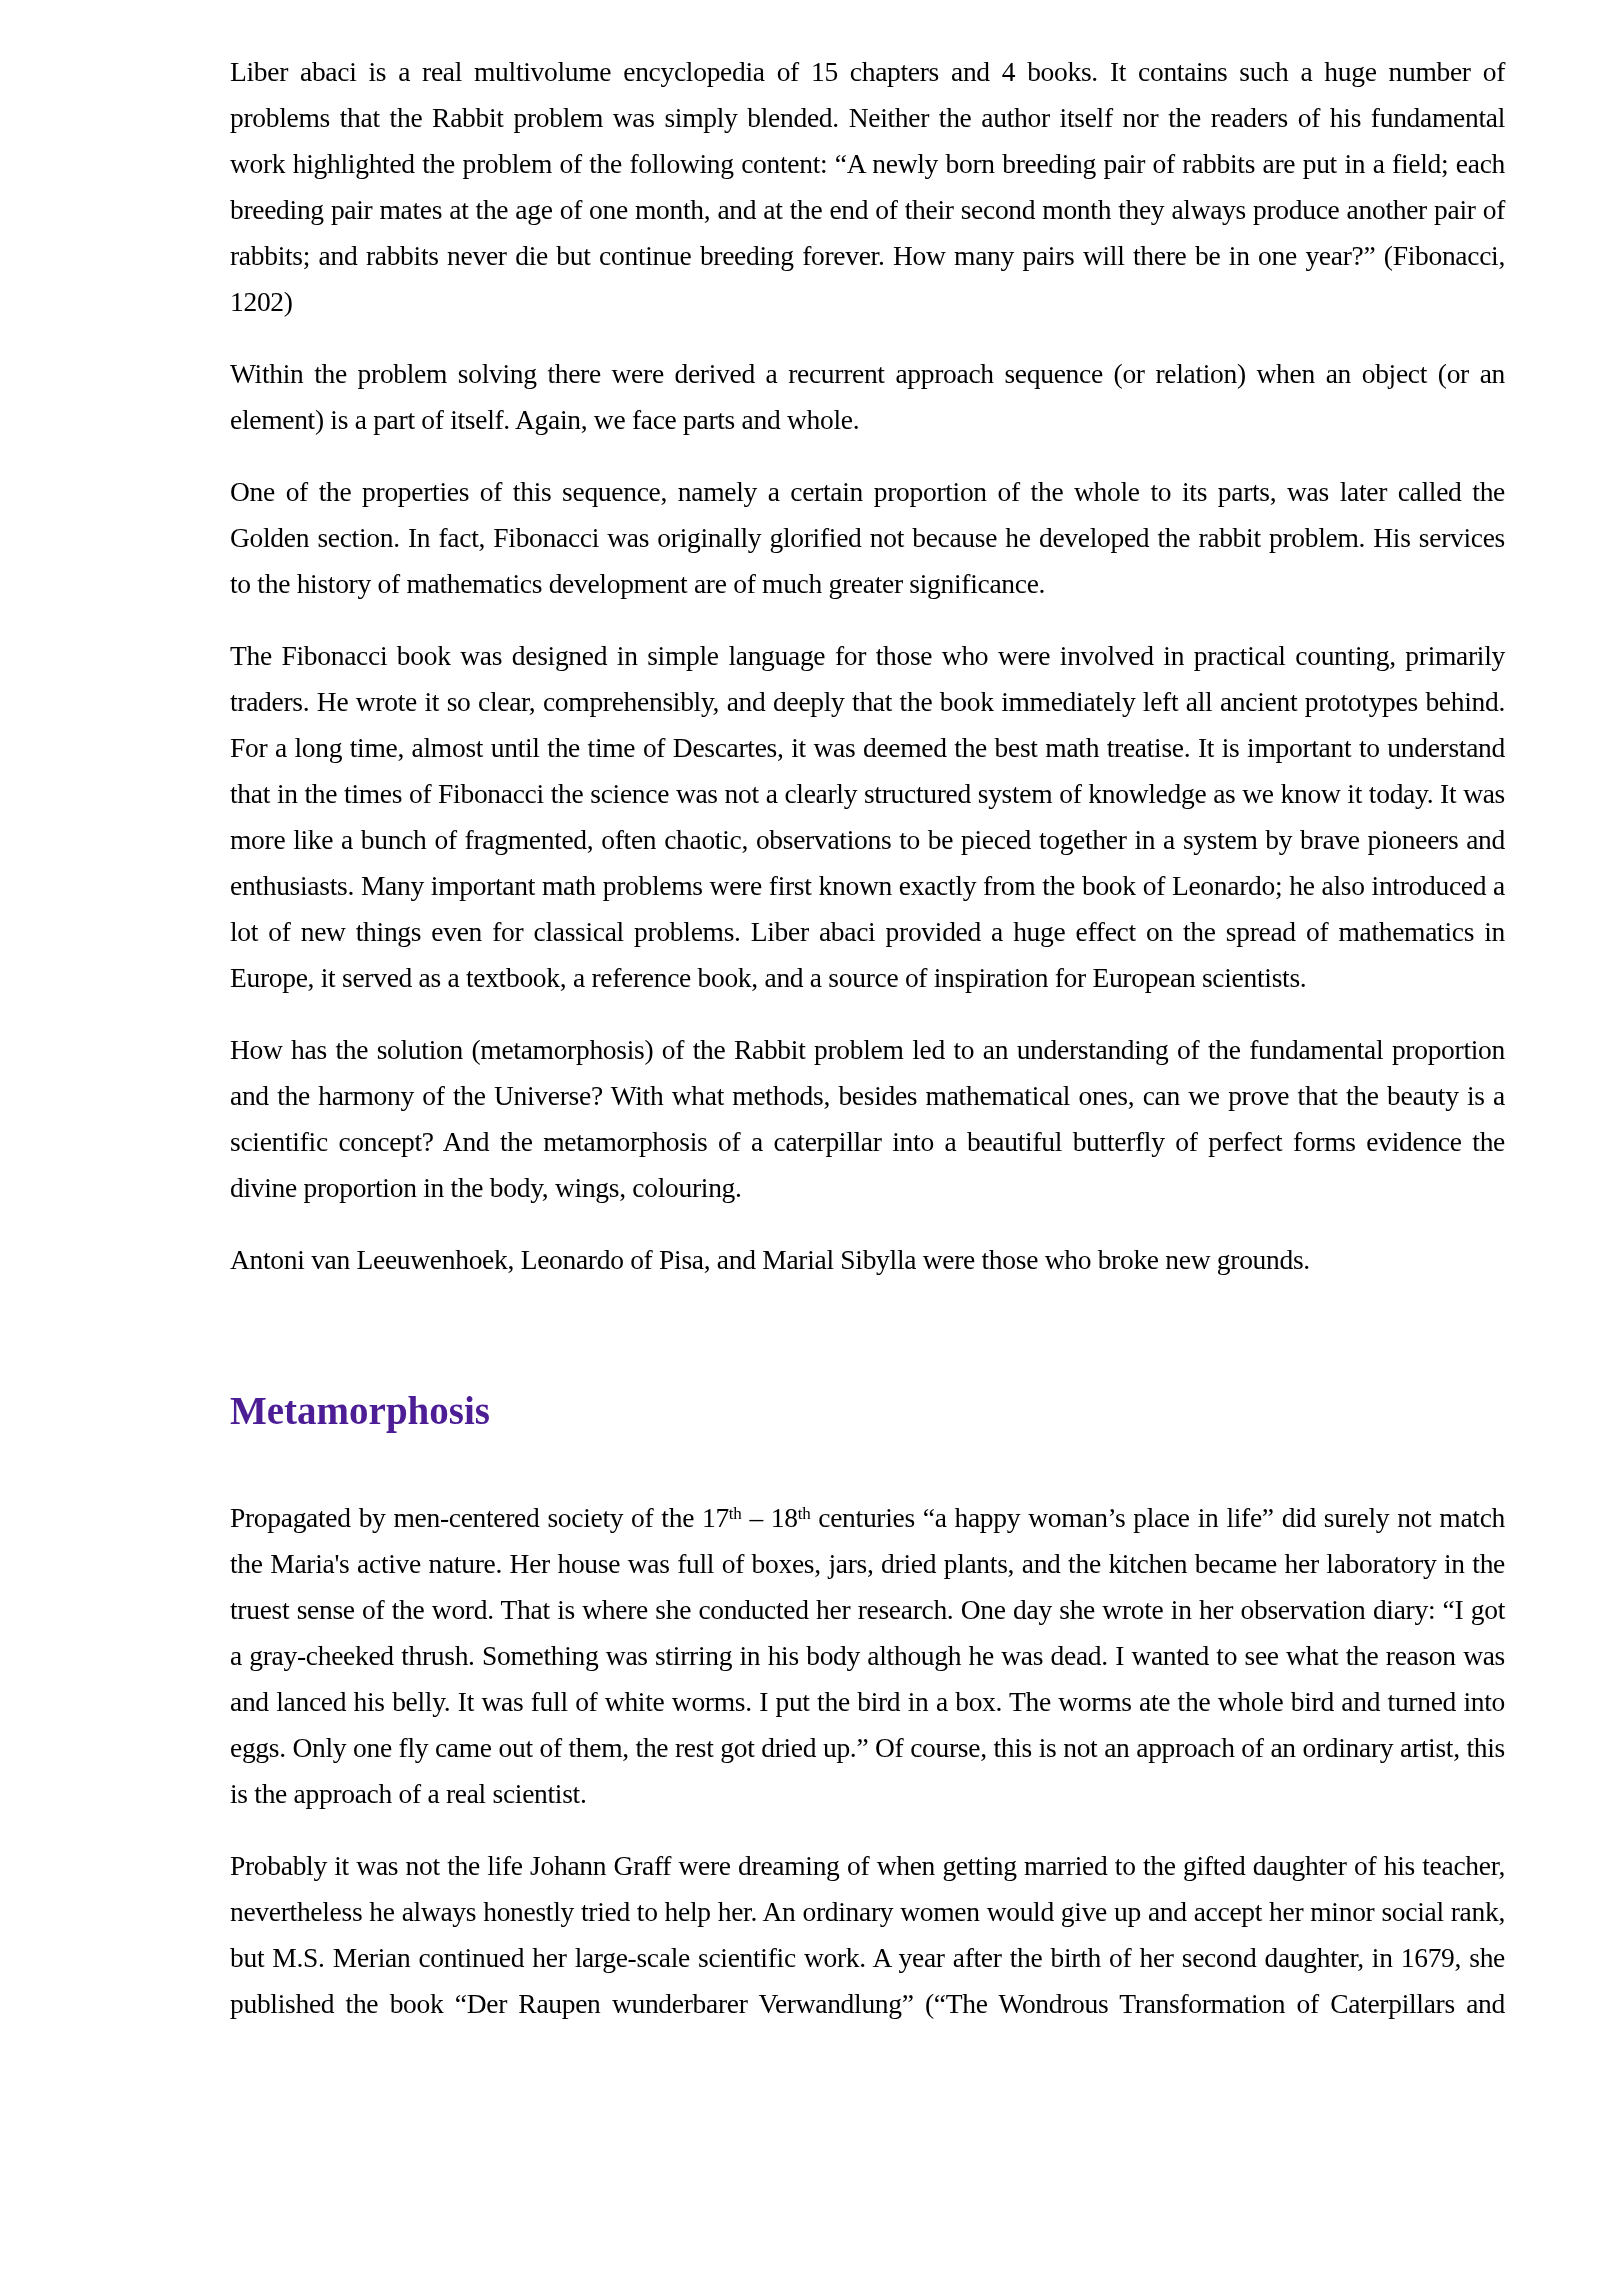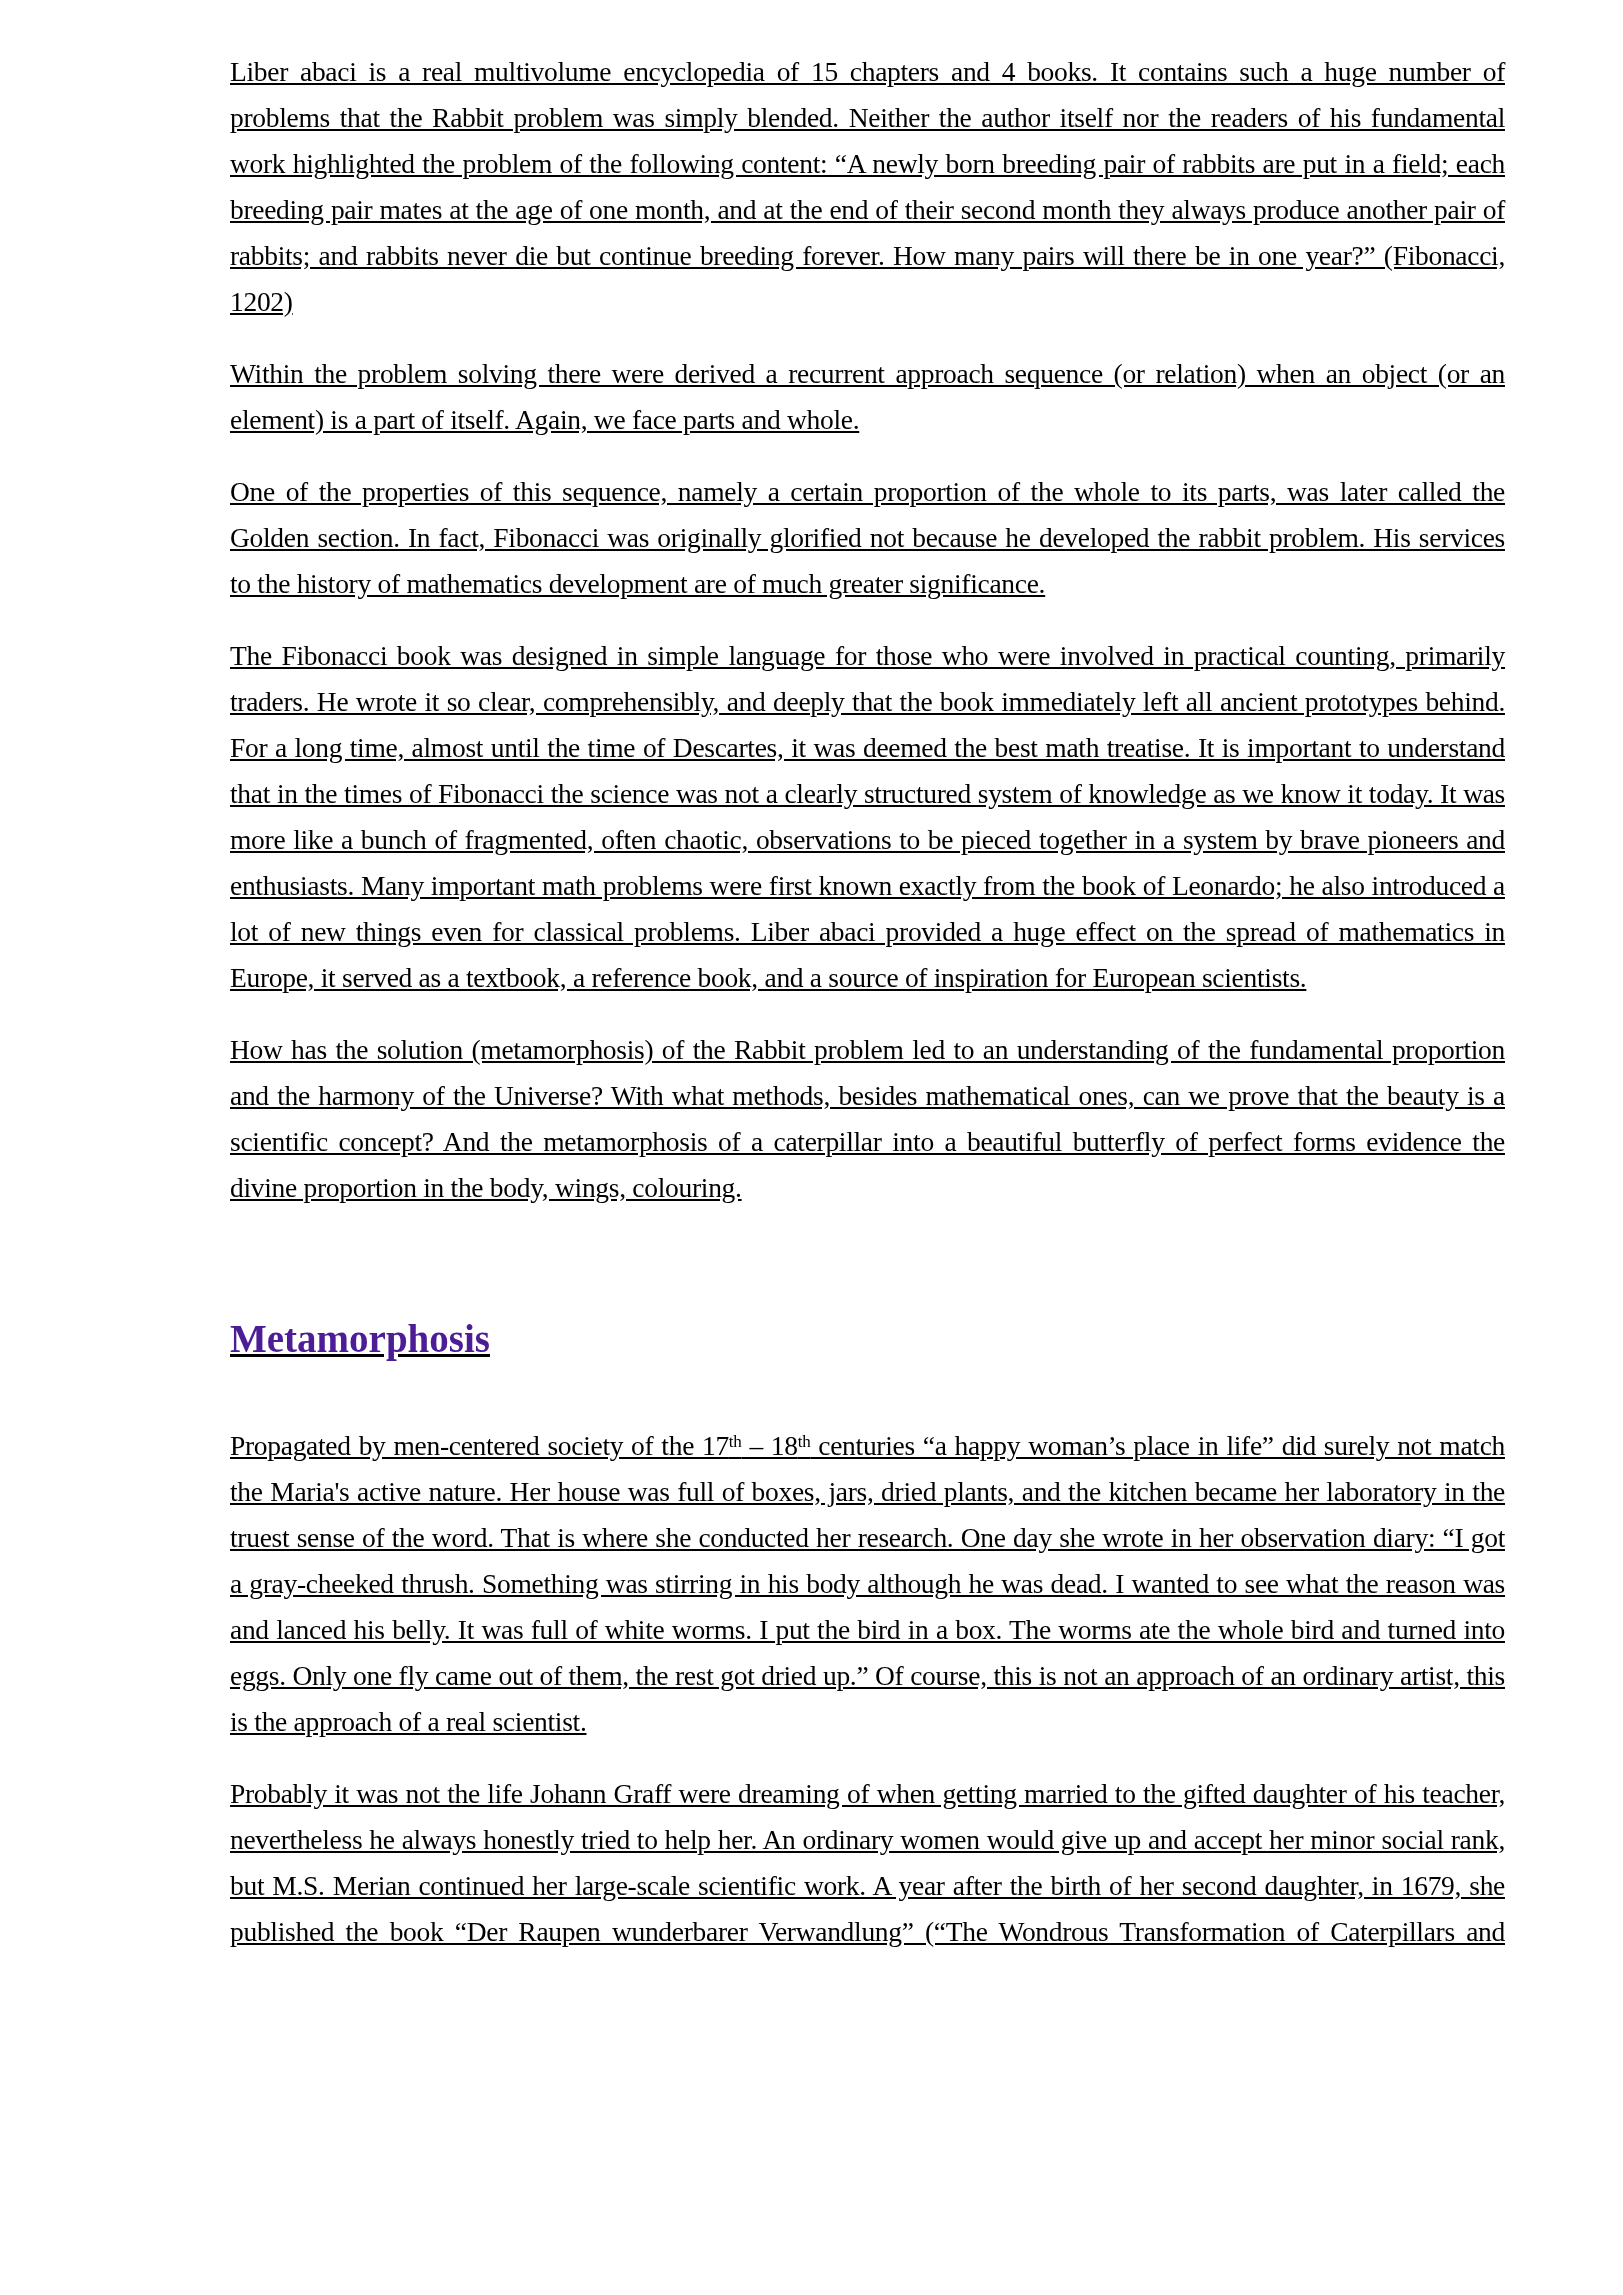--- a/index.html
+++ b/index.html
@@ -42,32 +42,33 @@
     line-height: 0;
     vertical-align: baseline;
     position: relative;
     top: -0.45em;
     margin-top: 40px;
   }
 </style>
 </head>
 <body>
 
-<div class="page" style="background: rgb(255, 255, 255); color: rgb(0, 0, 0); text-decoration: underline;">
+<div class="page" style="background: rgb(255, 255, 255); color: rgb(0, 0, 0);">
 
   <p class="body-para"><span>Liber abaci is a real multivolume encyclopedia of 15 chapters and 4 books. It contains such a huge number of problems that the Rabbit problem was simply blended. Neither the author itself nor the readers of his fundamental work highlighted the problem of the following content: “A newly born breeding pair of rabbits are put in a field; each breeding pair mates at the age of one month, and at the end of their second month they always produce another pair of rabbits; and rabbits never die but continue breeding forever. How many pairs will there be in one year?” (Fibonacci, 1202)</span></p>
 
   <p class="body-para"><span>Within the problem solving there were derived a recurrent approach sequence (or relation) when an object (or an element) is a part of itself. Again, we face parts and whole.</span></p>
 
   <p class="body-para"><span>One of the properties of this sequence, namely a certain proportion of the whole to its parts, was later called the Golden section. In fact, Fibonacci was originally glorified not because he developed the rabbit problem. His services to the history of mathematics development are of much greater significance.</span></p>
 
   <p class="body-para"><span>The Fibonacci book was designed in simple language for those who were involved in practical counting, primarily traders. He wrote it so clear, comprehensibly, and deeply that the book immediately left all ancient prototypes behind. For a long time, almost until the time of Descartes, it was deemed the best math treatise. It is important to understand that in the times of Fibonacci the science was not a clearly structured system of knowledge as we know it today. It was more like a bunch of fragmented, often chaotic, observations to be pieced together in a system by brave pioneers and enthusiasts. Many important math problems were first known exactly from the book of Leonardo; he also introduced a lot of new things even for classical problems. Liber abaci provided a huge effect on the spread of mathematics in Europe, it served as a textbook, a reference book, and a source of inspiration for European scientists.</span></p>
 
   <p class="body-para"><span>How has the solution (metamorphosis) of the Rabbit problem led to an understanding of the fundamental proportion and the harmony of the Universe? With what methods, besides mathematical ones, can we prove that the beauty is a scientific concept? And the metamorphosis of a caterpillar into a beautiful butterfly of perfect forms evidence the divine proportion in the body, wings, colouring.</span></p>
 
+  <p class="body-para"><span>Antoni van Leeuwenhoek, Leonardo of Pisa, and Marial Sibylla were those who broke new grounds.</span></p>
 
   <h1 class="section-heading" style="color: #4c1d95;">Metamorphosis</h1>
 
   <p class="body-para"><span>Propagated by men-centered society of the 17</span><sup>th</sup><span> – 18</span><sup>th</sup><span> centuries “a happy woman’s place in life” did surely not match the Maria's active nature. Her house was full of boxes, jars, dried plants, and the kitchen became her laboratory in the truest sense of the word. That is where she conducted her research. One day she wrote in her observation diary: “I got a gray-cheeked thrush. Something was stirring in his body although he was dead. I wanted to see what the reason was and lanced his belly. It was full of white worms. I put the bird in a box. The worms ate the whole bird and turned into eggs. Only one fly came out of them, the rest got dried up.” Of course, this is not an approach of an ordinary artist, this is the approach of a real scientist.</span></p>
 
   <p class="body-para continued"><span>Probably it was not the life Johann Graff were dreaming of when getting married to the gifted daughter of his teacher, nevertheless he always honestly tried to help her. An ordinary women would give up and accept her minor social rank, but M.S. Merian continued her large-scale scientific work. A year after the birth of her second daughter, in 1679, she published the book “Der Raupen wunderbarer Verwandlung” (“The Wondrous Transformation of Caterpillars and</span></p>
 
 </div>
 
 

